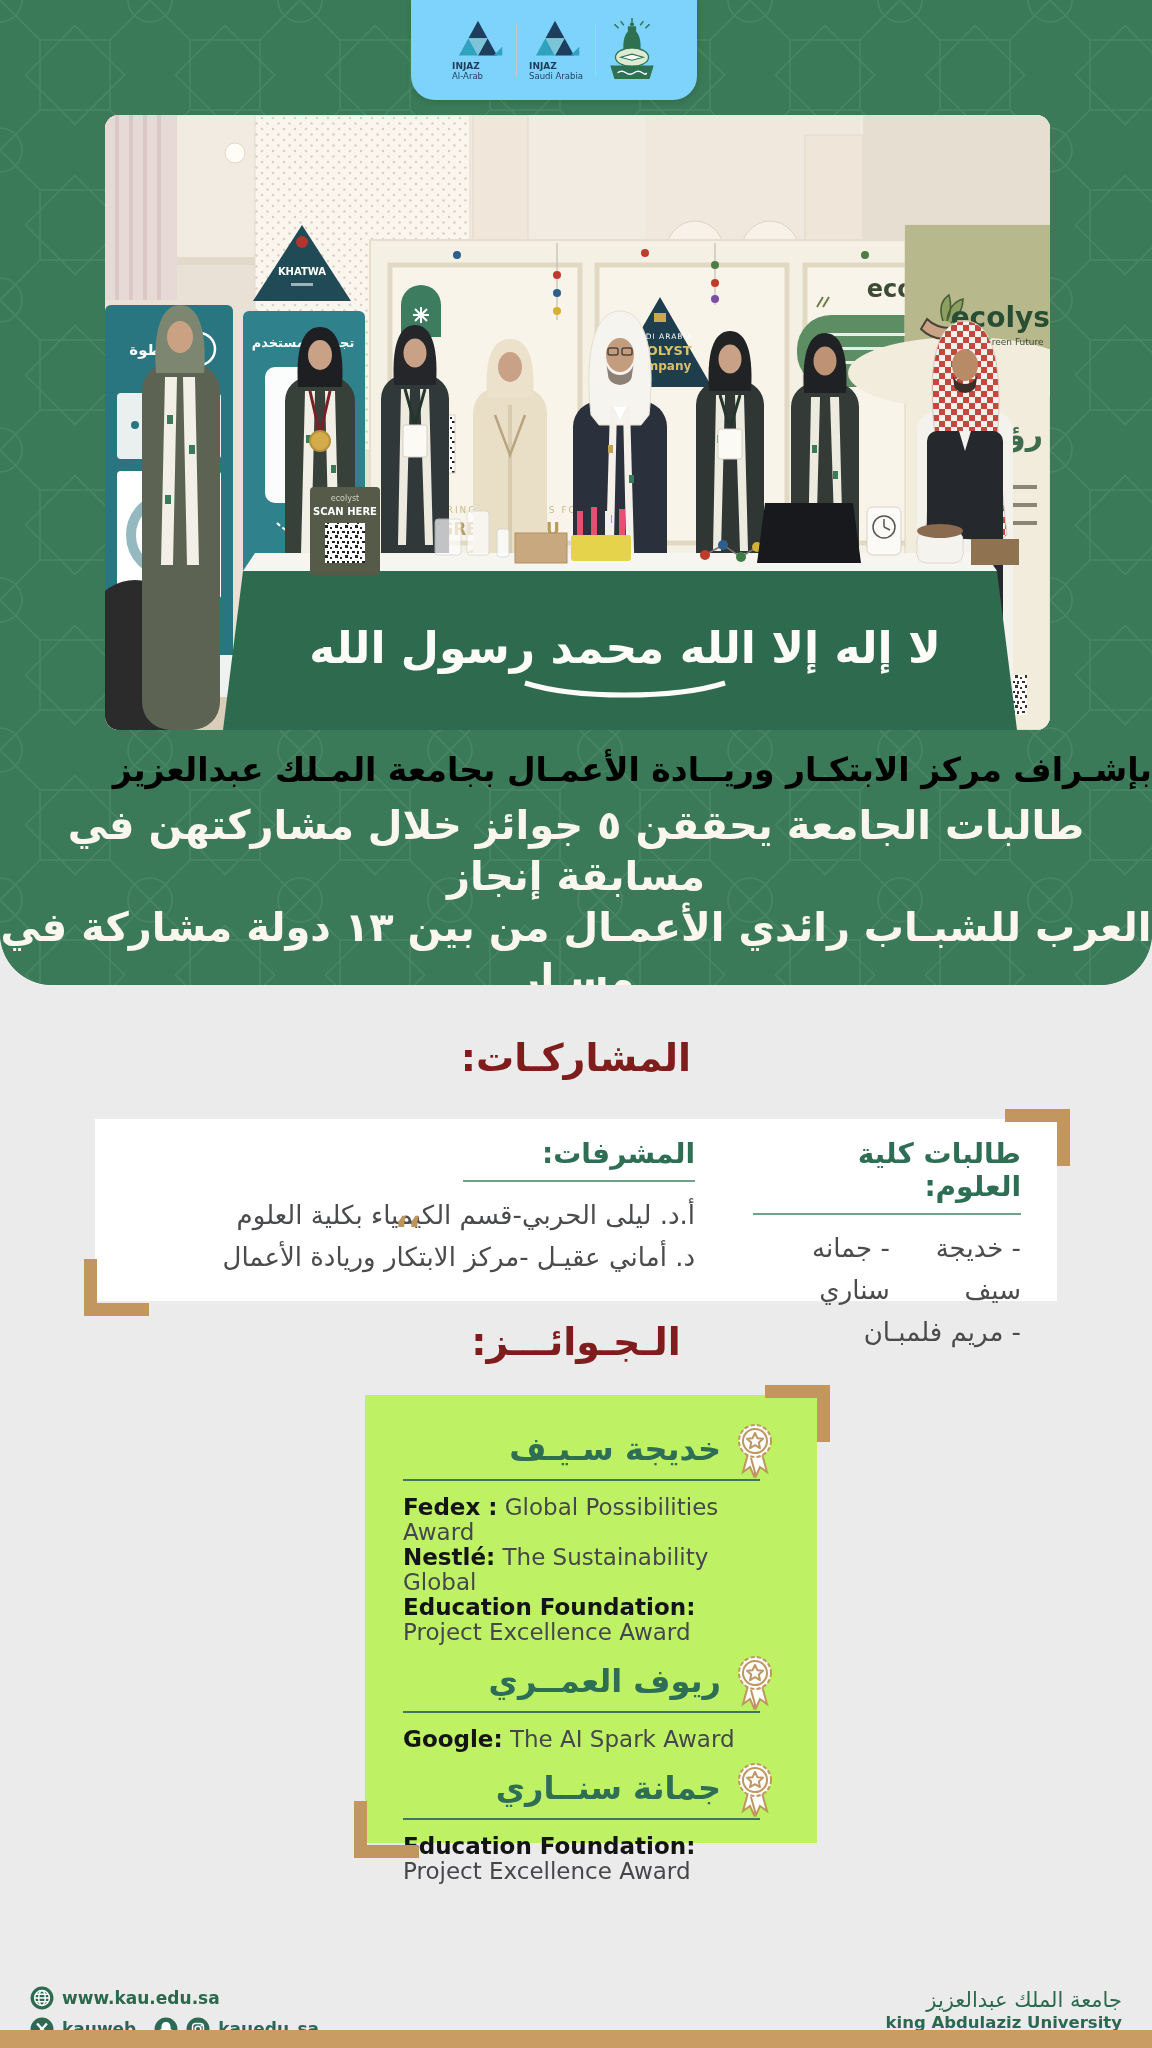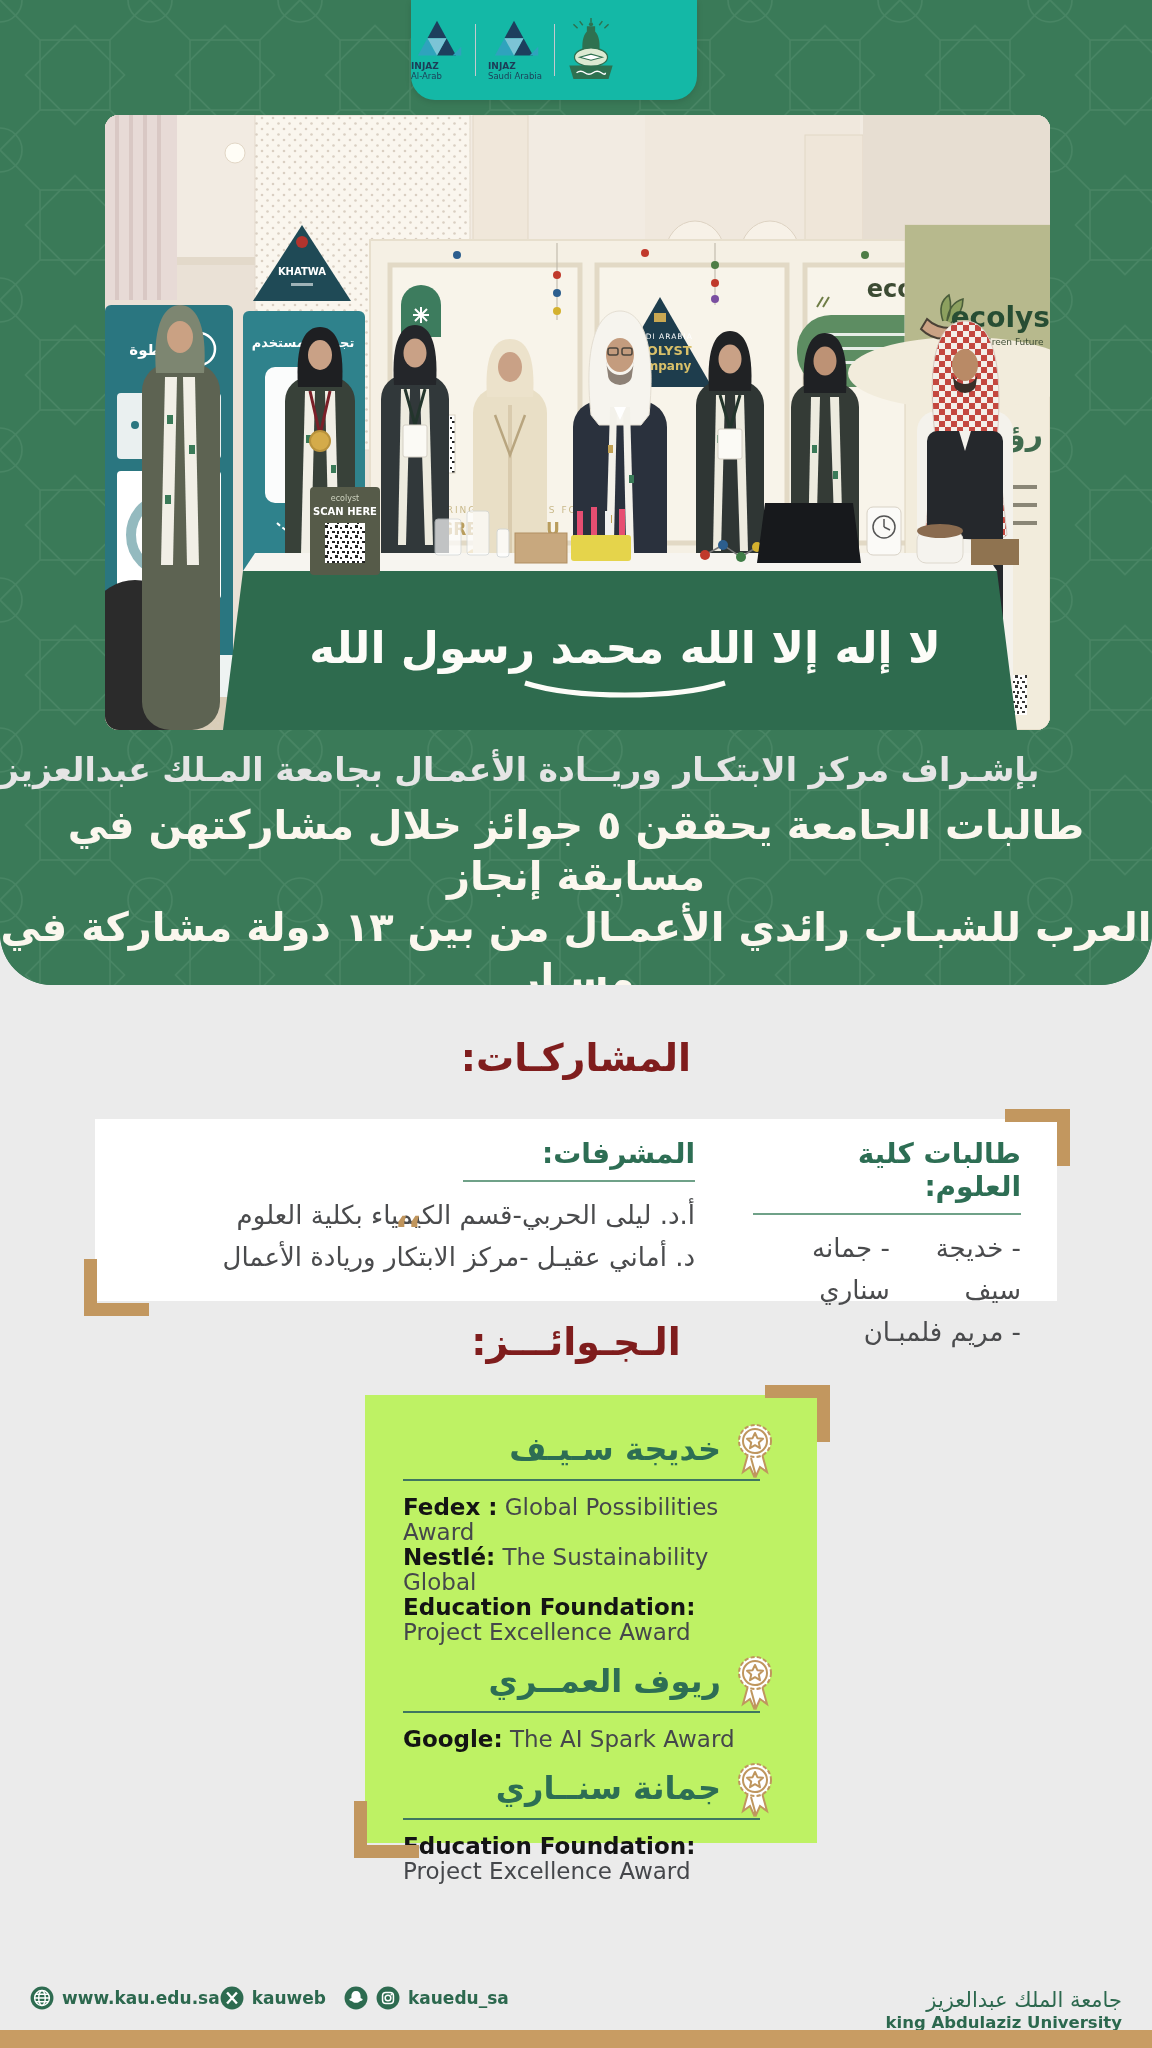--- a/index.html
+++ b/index.html
@@ -3,33 +3,33 @@
 <meta charset="utf-8">
 <style>
   html,body{margin:0;padding:0;background:#d8d8d8;}
   .poster{position:relative;width:1152px;height:2048px;background:#ebebeb;overflow:hidden;
           font-family:"DejaVu Sans",sans-serif;margin:0 auto;}
   
   .top-section{position:absolute;left:0;top:0;width:1152px;height:985px;background:#3a7a58;
                border-radius:0 0 52px 52px;overflow:hidden;}
   .pattern-layer{position:absolute;inset:0;}
   
-  .logo-card{position:absolute;left:411px;top:0;width:286px;height:100px;background:#14b8a6;
-             border-radius:0 0 24px 24px;display:flex;align-items:center;
+  .logo-card{position:absolute;left:411px;top:0;width:286px;height:100px;background:#7dd3fc;
+             border-radius:0 0 24px 24px;display:flex;align-items:center;justify-content:center;
              gap:12px;z-index:5;box-shadow:0 2px 6px rgba(0,0,0,.12);}
   .logo-block{display:flex;flex-direction:column;align-items:flex-start;}
   .logo-caption{font-size:9px;line-height:10px;font-weight:bold;color:#1d3d57;margin-top:2px;}
   .logo-caption .l2{font-weight:normal;font-size:8.5px;display:block;}
   .logo-divider{width:1px;height:52px;background:#c3c9cd;}
   
   .photo-frame{position:absolute;left:105px;top:115px;width:945px;height:615px;border-radius:14px;
                overflow:hidden;z-index:4;background:#ece3d8;}
   
-  .headline{position:absolute;left:0;top:750px;width:100%;text-align:left;direction:rtl;
-            color:#e5e5e5;font-size:33px;font-weight:bold;z-index:5;letter-spacing:0;}
+  .headline{position:absolute;left:0;top:750px;width:100%;text-align:right;direction:rtl;
+            color:#000000;font-size:33px;font-weight:bold;z-index:5;letter-spacing:0;}
   .bodytext{position:absolute;left:0;top:800px;width:100%;text-align:center;direction:rtl;
             color:#fbf7ee;font-size:40px;font-weight:bold;line-height:51px;z-index:5;}
   
   .section-title{position:absolute;left:0;width:100%;text-align:center;direction:rtl;
                  color:#7f1d1d;font-size:38px;font-weight:bold;}
   #participants-title{top:1036px;}
   #awards-title{top:1320px;}
   
   .p-card{position:absolute;left:95px;top:1119px;width:962px;height:182px;background:#ffffff;}
   .corner{position:absolute;width:52px;height:44px;border-color:#c2975f;border-style:solid;}
@@ -53,21 +53,21 @@
   
   .a-card{position:absolute;left:365px;top:1395px;width:452px;height:448px;background:#bef264;
           padding:26px 38px;box-sizing:border-box;}
   .winner{margin-bottom:8px;}
   .w-head{display:flex;justify-content:flex-end;align-items:center;gap:10px;height:56px;}
   .w-name{color:#2d6e54;font-size:32px;font-weight:bold;direction:rtl;}
   .w-underline{border-bottom:2px solid #3f7660;width:95%;margin:2px 0 14px 0;}
   .award-line{font-size:23px;line-height:25px;color:#45474b;text-align:left;direction:ltr;}
   .award-line b{color:#141414;}
   
-  .footer-left{position:absolute;left:30px;top:1986px;display:flex;flex-direction:row;}
+  .footer-left{position:absolute;left:30px;top:1986px;display:flex;flex-direction:column;gap:7px;}
   .f-row{display:flex;align-items:center;gap:8px;}
   .f-text{color:#2c684e;font-size:17px;font-weight:bold;}
   .footer-right{position:absolute;right:30px;top:1988px;text-align:right;}
   .uni-ar{color:#2c684e;font-size:21px;direction:rtl;}
   .uni-en{color:#2c684e;font-size:16.5px;font-weight:bold;margin-top:1px;}
   .gold-bar{position:absolute;left:0;bottom:0;width:1152px;height:18px;background:#c89c63;}
   svg{display:block;}
 </style>
 </head>
 <body>

